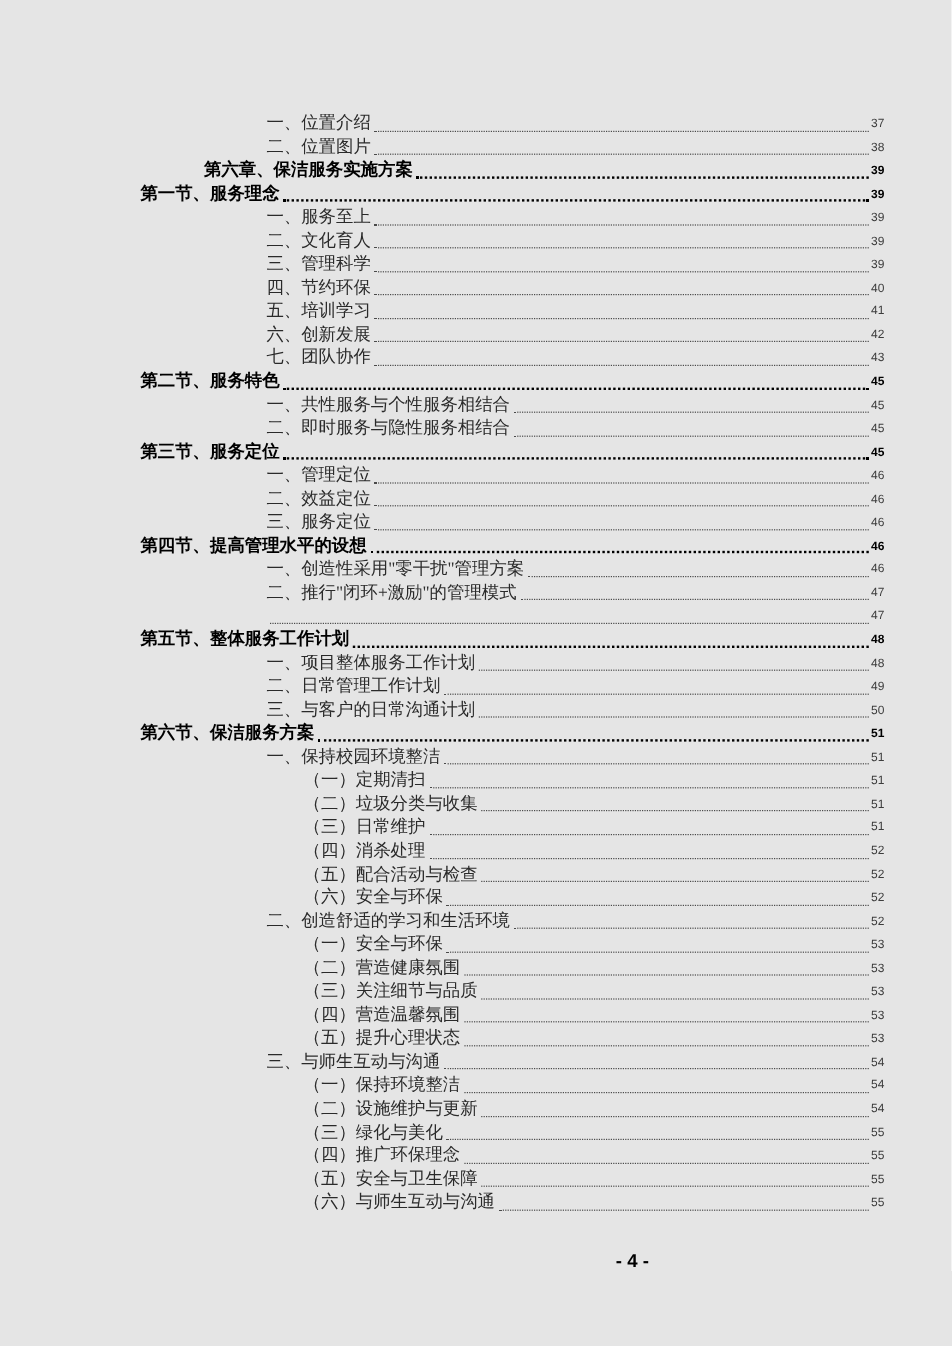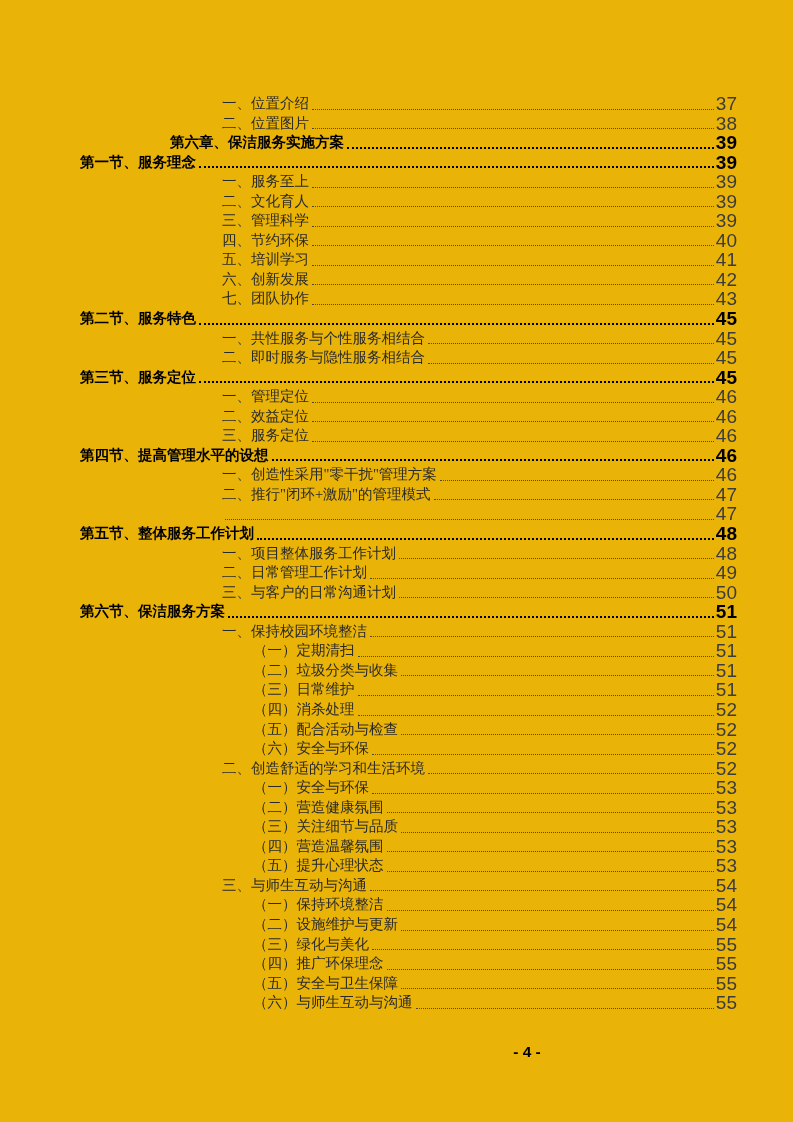--- a/index.html
+++ b/index.html
@@ -4,21 +4,21 @@
 <style>
   html, body {
     margin: 0;
     padding: 0;
     background: #ffffff;
   }
   .page {
     position: relative;
     width: 793px;
     height: 1122px;
-    background: #eab308;
+    background: #e5e5e5;
     overflow: hidden;
     font-family: "Liberation Serif", "DejaVu Serif", serif;
     color: #1a1a1a;
   }
   .toc {
     position: absolute;
     top: 94px;
     left: 0;
     width: 737px;
   }
@@ -36,25 +36,25 @@
   .row .leader {
     flex: 1 1 auto;
     min-width: 8px;
     border-bottom: 1.6px dotted #4a4a4a;
     margin: 0 2px 4px 3px;
     align-self: flex-end;
   }
   .row .page-num {
     flex: 0 0 auto;
     font-family: "Liberation Sans", "DejaVu Sans", sans-serif;
-    font-size: 19px;
+    font-size: 10px;
     color: #3c3c3c;
   }
   .lvl1 { padding-left: 170px; }
-  .lvl2 { padding-left: 80px; }
+  .lvl2 { padding-left: 117px; }
   .lvl3 { padding-left: 222px; }
   .lvl4 { padding-left: 253px; }
   .row.b {
     font-weight: 700;
     color: #000000;
     justify-content: center;
   }
   .row.b .leader {
     border-bottom: 2px dotted #000000;
     margin-bottom: 4px;

